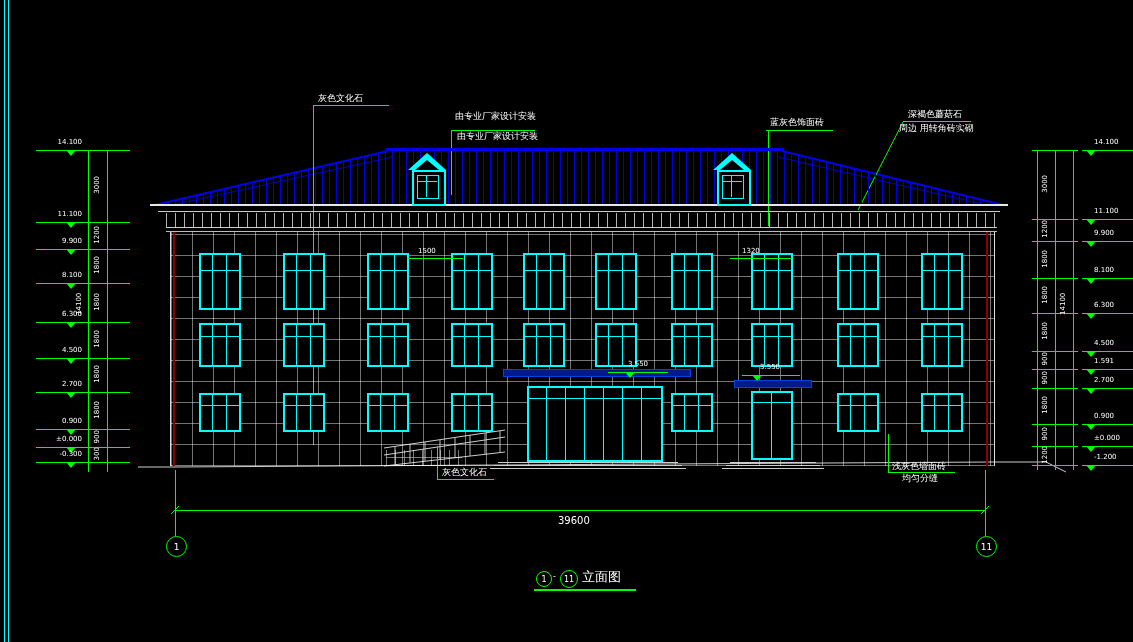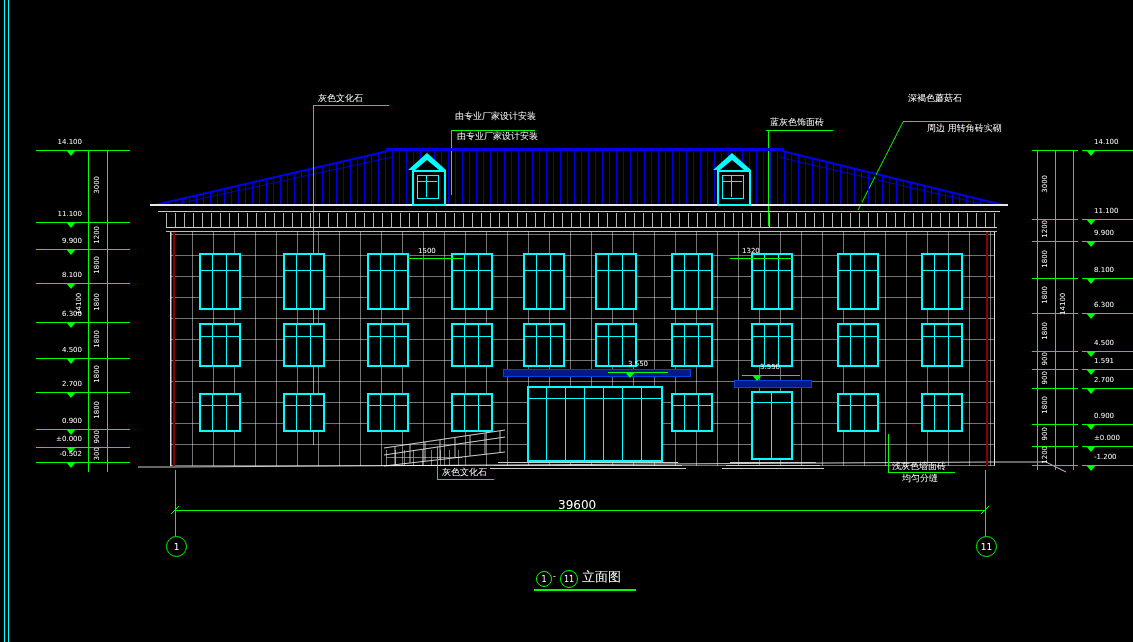--- a/index.html
+++ b/index.html
@@ -52,23 +52,23 @@
   <div class="txt cn" style="left:457px;top:132px;">由专业厂家设计安装</div>
 
   <div class="txt cn" style="left:318px;top:94px;">灰色文化石</div>
   <div class="abs grn" style="left:313px;top:105px;width:76px;height:1px;"></div>
   <div class="abs grn" style="left:313px;top:105px;width:1px;height:340px;"></div>
 
   <div class="txt cn" style="left:770px;top:118px;">蓝灰色饰面砖</div>
   <div class="abs grn" style="left:766px;top:130px;width:67px;height:1px;"></div>
   <div class="abs grn" style="left:768px;top:130px;width:1px;height:96px;"></div>
 
-  <div class="txt cn" style="left:908px;top:94px;">深褐色蘑菇石</div>
+  <div class="txt cn" style="left:908px;top:110px;">深褐色蘑菇石</div>
   <div class="abs grn" style="left:903px;top:121px;width:68px;height:1px;"></div>
-  <div class="txt cn" style="left:899px;top:124px;margin-left:28px;">周边 用转角砖实砌</div>
+  <div class="txt cn" style="left:899px;top:124px;">周边 用转角砖实砌</div>
 
   <div class="txt cn" style="left:442px;top:468px;">灰色文化石</div>
   <div class="abs grn" style="left:437px;top:446px;width:1px;height:33px;"></div>
   <div class="abs grn" style="left:437px;top:479px;width:57px;height:1px;"></div>
 
   <div class="abs grn" style="left:888px;top:434px;width:1px;height:38px;"></div>
   <div class="txt cn" style="left:892px;top:462px;">浅灰色墙面砖</div>
   <div class="abs grn" style="left:888px;top:472px;width:67px;height:1px;"></div>
   <div class="txt cn" style="left:902px;top:474px;">均匀分缝</div>
 
@@ -271,21 +271,21 @@
     <div class="abs" style="left: 36px; top: 429px; width: 52px; height: 1px; background: rgb(0, 255, 0);"></div>
     <div class="abs tri" style="left: 66px; top: 429px;"></div>
     <div class="abs txt" style="left: 28px; top: 418px; width: 54px; text-align: right; font-size: 7px;">0.900</div>
     <div class="abs" style="left: 88px; top: 429px; width: 42px; height: 1px; background: rgb(0, 255, 0);"></div>
     <div class="abs" style="left: 36px; top: 447px; width: 52px; height: 1px; background: rgb(0, 255, 0);"></div>
     <div class="abs tri" style="left: 66px; top: 447px;"></div>
     <div class="abs txt" style="left: 28px; top: 436px; width: 54px; text-align: right; font-size: 7px;">±0.000</div>
     <div class="abs" style="left: 88px; top: 447px; width: 42px; height: 1px; background: rgb(0, 255, 0);"></div>
     <div class="abs" style="left: 36px; top: 462px; width: 52px; height: 1px; background: rgb(0, 255, 0);"></div>
     <div class="abs tri" style="left: 66px; top: 462px;"></div>
-    <div class="abs txt" style="left: 28px; top: 451px; width: 54px; text-align: right; font-size: 7px;">-0.502</div>
+    <div class="abs txt" style="left: 28px; top: 451px; width: 54px; text-align: right; font-size: 7px;">-0.300</div>
     <div class="abs" style="left: 88px; top: 462px; width: 42px; height: 1px; background: rgb(0, 255, 0);"></div>
     <div class="abs txt rot" style="left: 78px; top: 181px; width: 40px; font-size: 7px;">3000</div>
     <div class="abs txt rot" style="left: 78px; top: 230.5px; width: 40px; font-size: 7px;">1200</div>
     <div class="abs txt rot" style="left: 78px; top: 261px; width: 40px; font-size: 7px;">1800</div>
     <div class="abs txt rot" style="left: 78px; top: 297.5px; width: 40px; font-size: 7px;">1800</div>
     <div class="abs txt rot" style="left: 78px; top: 335px; width: 40px; font-size: 7px;">1800</div>
     <div class="abs txt rot" style="left: 78px; top: 370px; width: 40px; font-size: 7px;">1800</div>
     <div class="abs txt rot" style="left: 78px; top: 405.5px; width: 40px; font-size: 7px;">1800</div>
     <div class="abs txt rot" style="left: 78px; top: 433px; width: 40px; font-size: 7px;">900</div>
     <div class="abs txt rot" style="left: 78px; top: 449.5px; width: 40px; font-size: 7px;">300</div>
@@ -344,16 +344,16 @@
     <div class="abs txt rot" style="left: 1026px; top: 327px; width: 40px; font-size: 7px;">1800</div>
     <div class="abs txt rot" style="left: 1026px; top: 355px; width: 40px; font-size: 7px;">900</div>
     <div class="abs txt rot" style="left: 1026px; top: 373.5px; width: 40px; font-size: 7px;">900</div>
     <div class="abs txt rot" style="left: 1026px; top: 401px; width: 40px; font-size: 7px;">1800</div>
     <div class="abs txt rot" style="left: 1026px; top: 430px; width: 40px; font-size: 7px;">900</div>
     <div class="abs txt rot" style="left: 1026px; top: 450.5px; width: 40px; font-size: 7px;">1200</div>
     <div class="abs txt rot" style="left: 1044px; top: 300px; width: 40px; font-size: 7px;">14100</div>
     <div class="abs" style="left: 175px; top: 470px; width: 1px; height: 66px; background: rgb(0, 255, 0);"></div>
     <div class="abs" style="left: 985px; top: 470px; width: 1px; height: 66px; background: rgb(0, 255, 0);"></div>
     <div class="abs" style="left: 175px; top: 510px; width: 811px; height: 1px; background: rgb(0, 255, 0);"></div>
-    <div class="abs txt" style="left: 558px; top: 499px; font-size: 12px;">39600</div>
+    <div class="abs txt" style="left: 558px; top: 515px; font-size: 10px;">39600</div>
     <div class="bubble" style="left: 166px; top: 536px; width: 19px; height: 19px; font-size: 9px;">1</div>
     <div class="bubble" style="left: 976px; top: 536px; width: 19px; height: 19px; font-size: 9px;">11</div>
   </div>
 
 </body></html>

